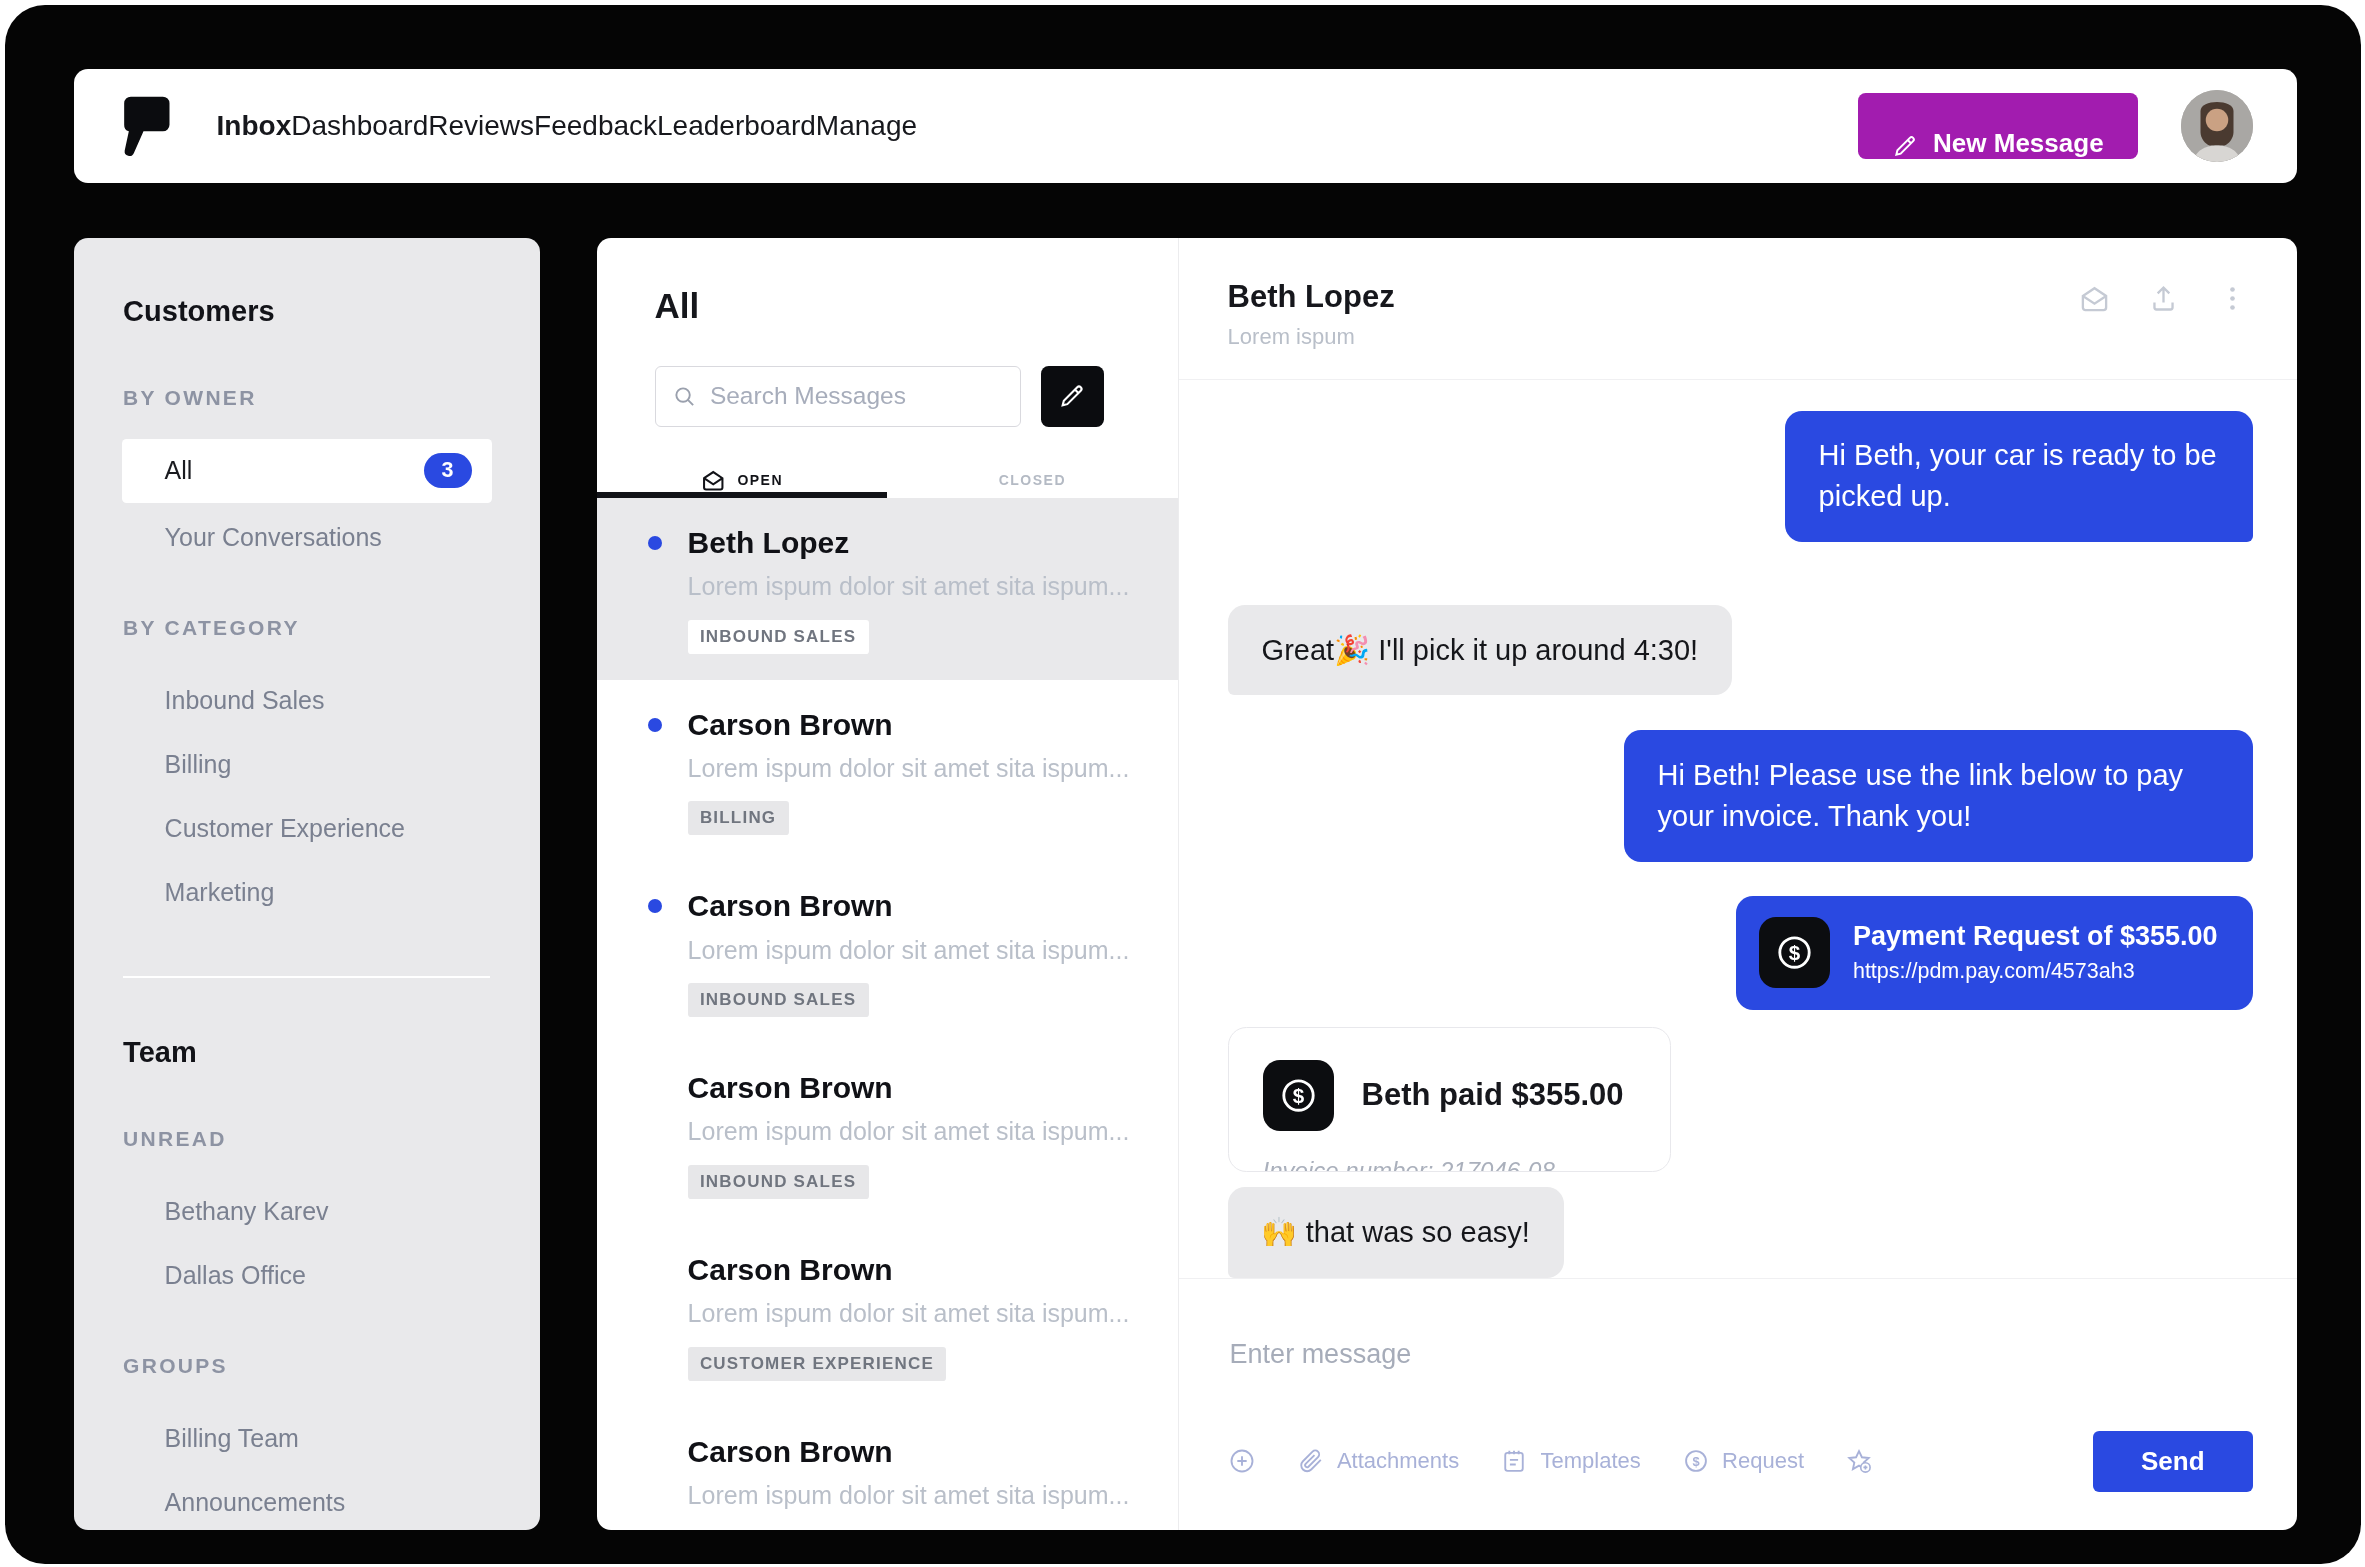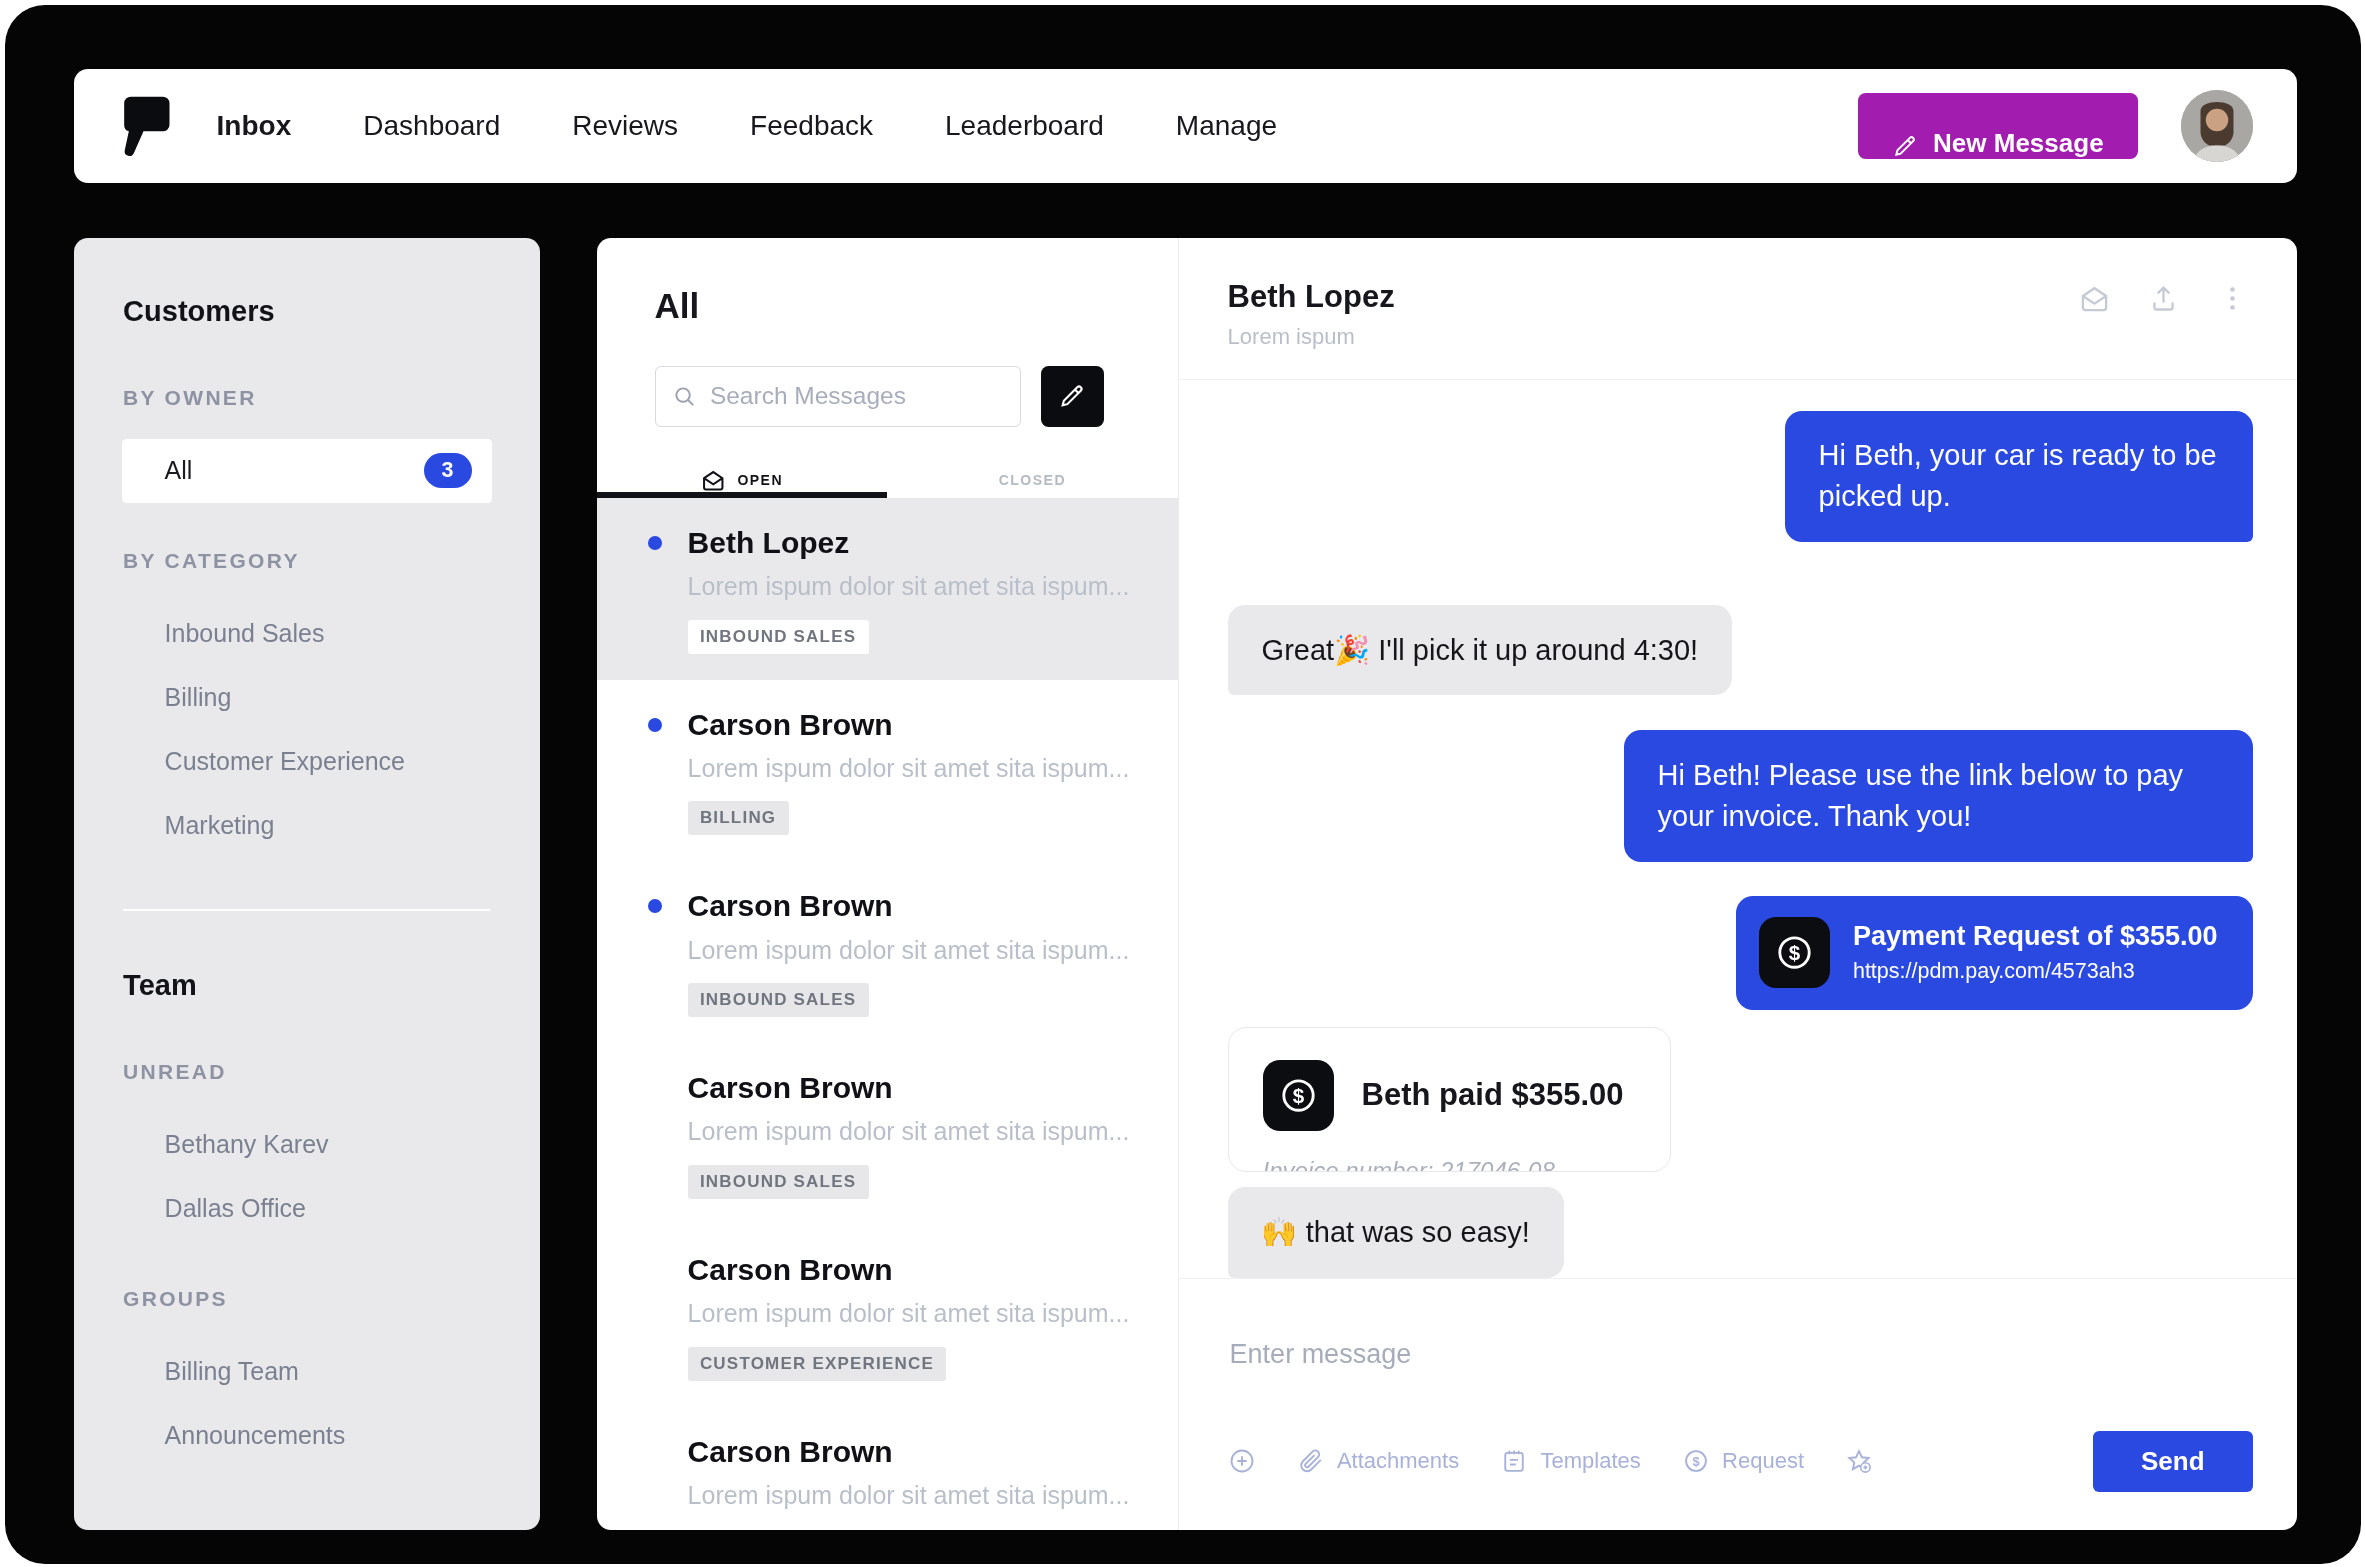--- a/index.html
+++ b/index.html
@@ -13,21 +13,21 @@
     background:#050505;border-radius:40px;overflow:hidden;
   }
   
   .nav{
     position:absolute;left:69px;top:64px;width:2223px;height:114px;
     background:#ffffff;border-radius:14px;display:flex;align-items:center;
     padding:0 44px;box-sizing:border-box;
   }
   .logo{width:55px;height:64px;margin-right:44px;flex:none;}
   .logo svg{width:100%;height:100%;}
-  .nav-items{display:flex;align-items:center;gap:72px;}
+  .nav-items{display:flex;align-items:center;}
   .nav-item{font-size:28px;color:#17181d;cursor:pointer;}
   .nav-item.active{font-weight:700;}
   .nav-right{margin-left:auto;display:flex;align-items:center;gap:43px;}
   .new-msg{
     display:flex;align-items:flex-end;gap:15.3px;background:#a21caf;color:#fff;
     border:none;border-radius:7.7px;height:66px;padding:0 34px;
     font-size:26px;font-weight:700;font-family:inherit;cursor:pointer;
   }
   .new-msg svg{width:26px;height:26px;}
   .avatar{
@@ -202,20 +202,23 @@
 
   <aside class="sidebar">
     <h2 class="side-title">Customers</h2>
 
     <div class="side-group">
       <div class="side-label">BY OWNER</div>
       <div class="side-item selected">
         <span>All</span>
         <span class="badge">3</span>
       </div>
+      <div class="side-item">
+        <span>Your Conversations</span>
+      </div>
     </div>
 
     <div class="side-group">
       <div class="side-label">BY CATEGORY</div>
       <div class="side-item">
           <span>Inbound Sales</span>
         </div>
       <div class="side-item">
           <span>Billing</span>
         </div>

